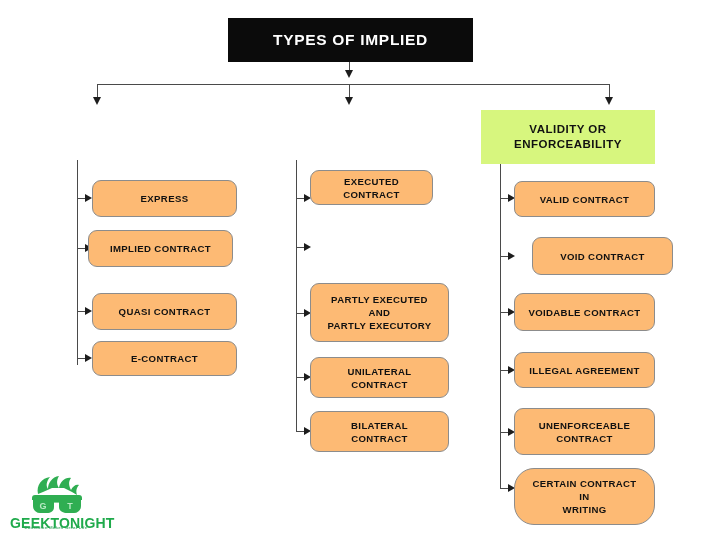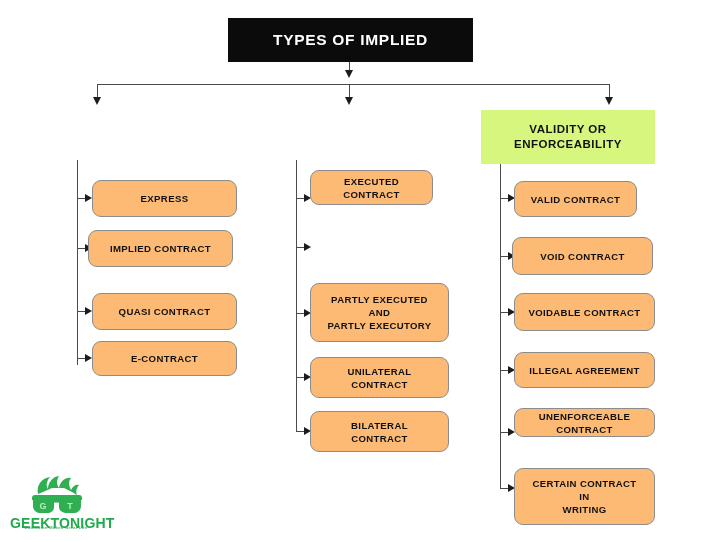--- a/index.html
+++ b/index.html
@@ -158,51 +158,51 @@
   <div class="ln hline" style="left:296px;top:431px;width:9px;"></div>
   <div class="arrow-r" style="left:304px;top:427px;"></div>
   <div class="leaf" style="left:310px;top:411px;width:139px;height:41px;">
     <span>BILATERAL<br>CONTRACT</span>
   </div>
 
   <div class="ln vline" style="left:500px;top:164px;height:324px;"></div>
 
   <div class="ln hline" style="left:500px;top:198px;width:9px;"></div>
   <div class="arrow-r" style="left:508px;top:194px;"></div>
-  <div class="leaf" style="left:514px;top:181px;width:123px;height:36px;">
+  <div class="leaf" style="left:514px;top:181px;width:141px;height:36px;border-radius:8px;">
     <span>VALID CONTRACT</span>
   </div>
 
   <div class="ln hline" style="left:500px;top:256px;width:9px;"></div>
   <div class="arrow-r" style="left:508px;top:252px;"></div>
-  <div class="leaf" style="left:512px;top:237px;width:141px;height:38px;">
+  <div class="leaf" style="left:532px;top:237px;width:141px;height:38px;">
     <span>VOID CONTRACT</span>
   </div>
 
   <div class="ln hline" style="left:500px;top:312px;width:9px;"></div>
   <div class="arrow-r" style="left:508px;top:308px;"></div>
   <div class="leaf" style="left:514px;top:293px;width:141px;height:38px;">
     <span>VOIDABLE CONTRACT</span>
   </div>
 
   <div class="ln hline" style="left:500px;top:370px;width:9px;"></div>
   <div class="arrow-r" style="left:508px;top:366px;"></div>
   <div class="leaf" style="left:514px;top:352px;width:141px;height:36px;">
     <span>ILLEGAL AGREEMENT</span>
   </div>
 
   <div class="ln hline" style="left:500px;top:432px;width:9px;"></div>
   <div class="arrow-r" style="left:508px;top:428px;"></div>
-  <div class="leaf" style="left:514px;top:408px;width:141px;height:29px;">
+  <div class="leaf" style="left:514px;top:408px;width:141px;height:47px;">
     <span>UNENFORCEABLE<br>CONTRACT</span>
   </div>
 
   <div class="ln hline" style="left:500px;top:488px;width:9px;"></div>
   <div class="arrow-r" style="left:508px;top:484px;"></div>
-  <div class="leaf" style="left:514px;top:468px;width:141px;height:57px;">
+  <div class="leaf" style="left:514px;top:468px;width:141px;height:57px;border-radius:20px;">
     <span>CERTAIN CONTRACT<br>IN<br>WRITING</span>
   </div>
 
   <div class="logo">
     <svg class="logo-mark" viewBox="0 0 62 42">
       <g fill="#2fae52">
         <path d="M12 20 C10 11 16 4 24 3 C20 8 20 12 22 15 C22 9 26 3 33 2 C30 7 31 11 33 14 C34 8 39 3 45 4 C42 8 43 12 45 16 C47 12 50 10 53 11 C50 14 50 18 51 21 L46 18 L38 14 L26 14 L17 18 Z"></path>
         <path d="M9 21 L53 21 C55 21 56 22 56 24 L56 26 L6 26 L6 24 C6 22 7 21 9 21 Z"></path>
         <path d="M7 26 L28 26 L28 33 C28 37 25 39 21 39 L14 39 C10 39 7 36 7 32 Z"></path>
         <path d="M33 26 L55 26 L55 32 C55 36 52 39 48 39 L41 39 C37 39 33 37 33 33 Z"></path>

